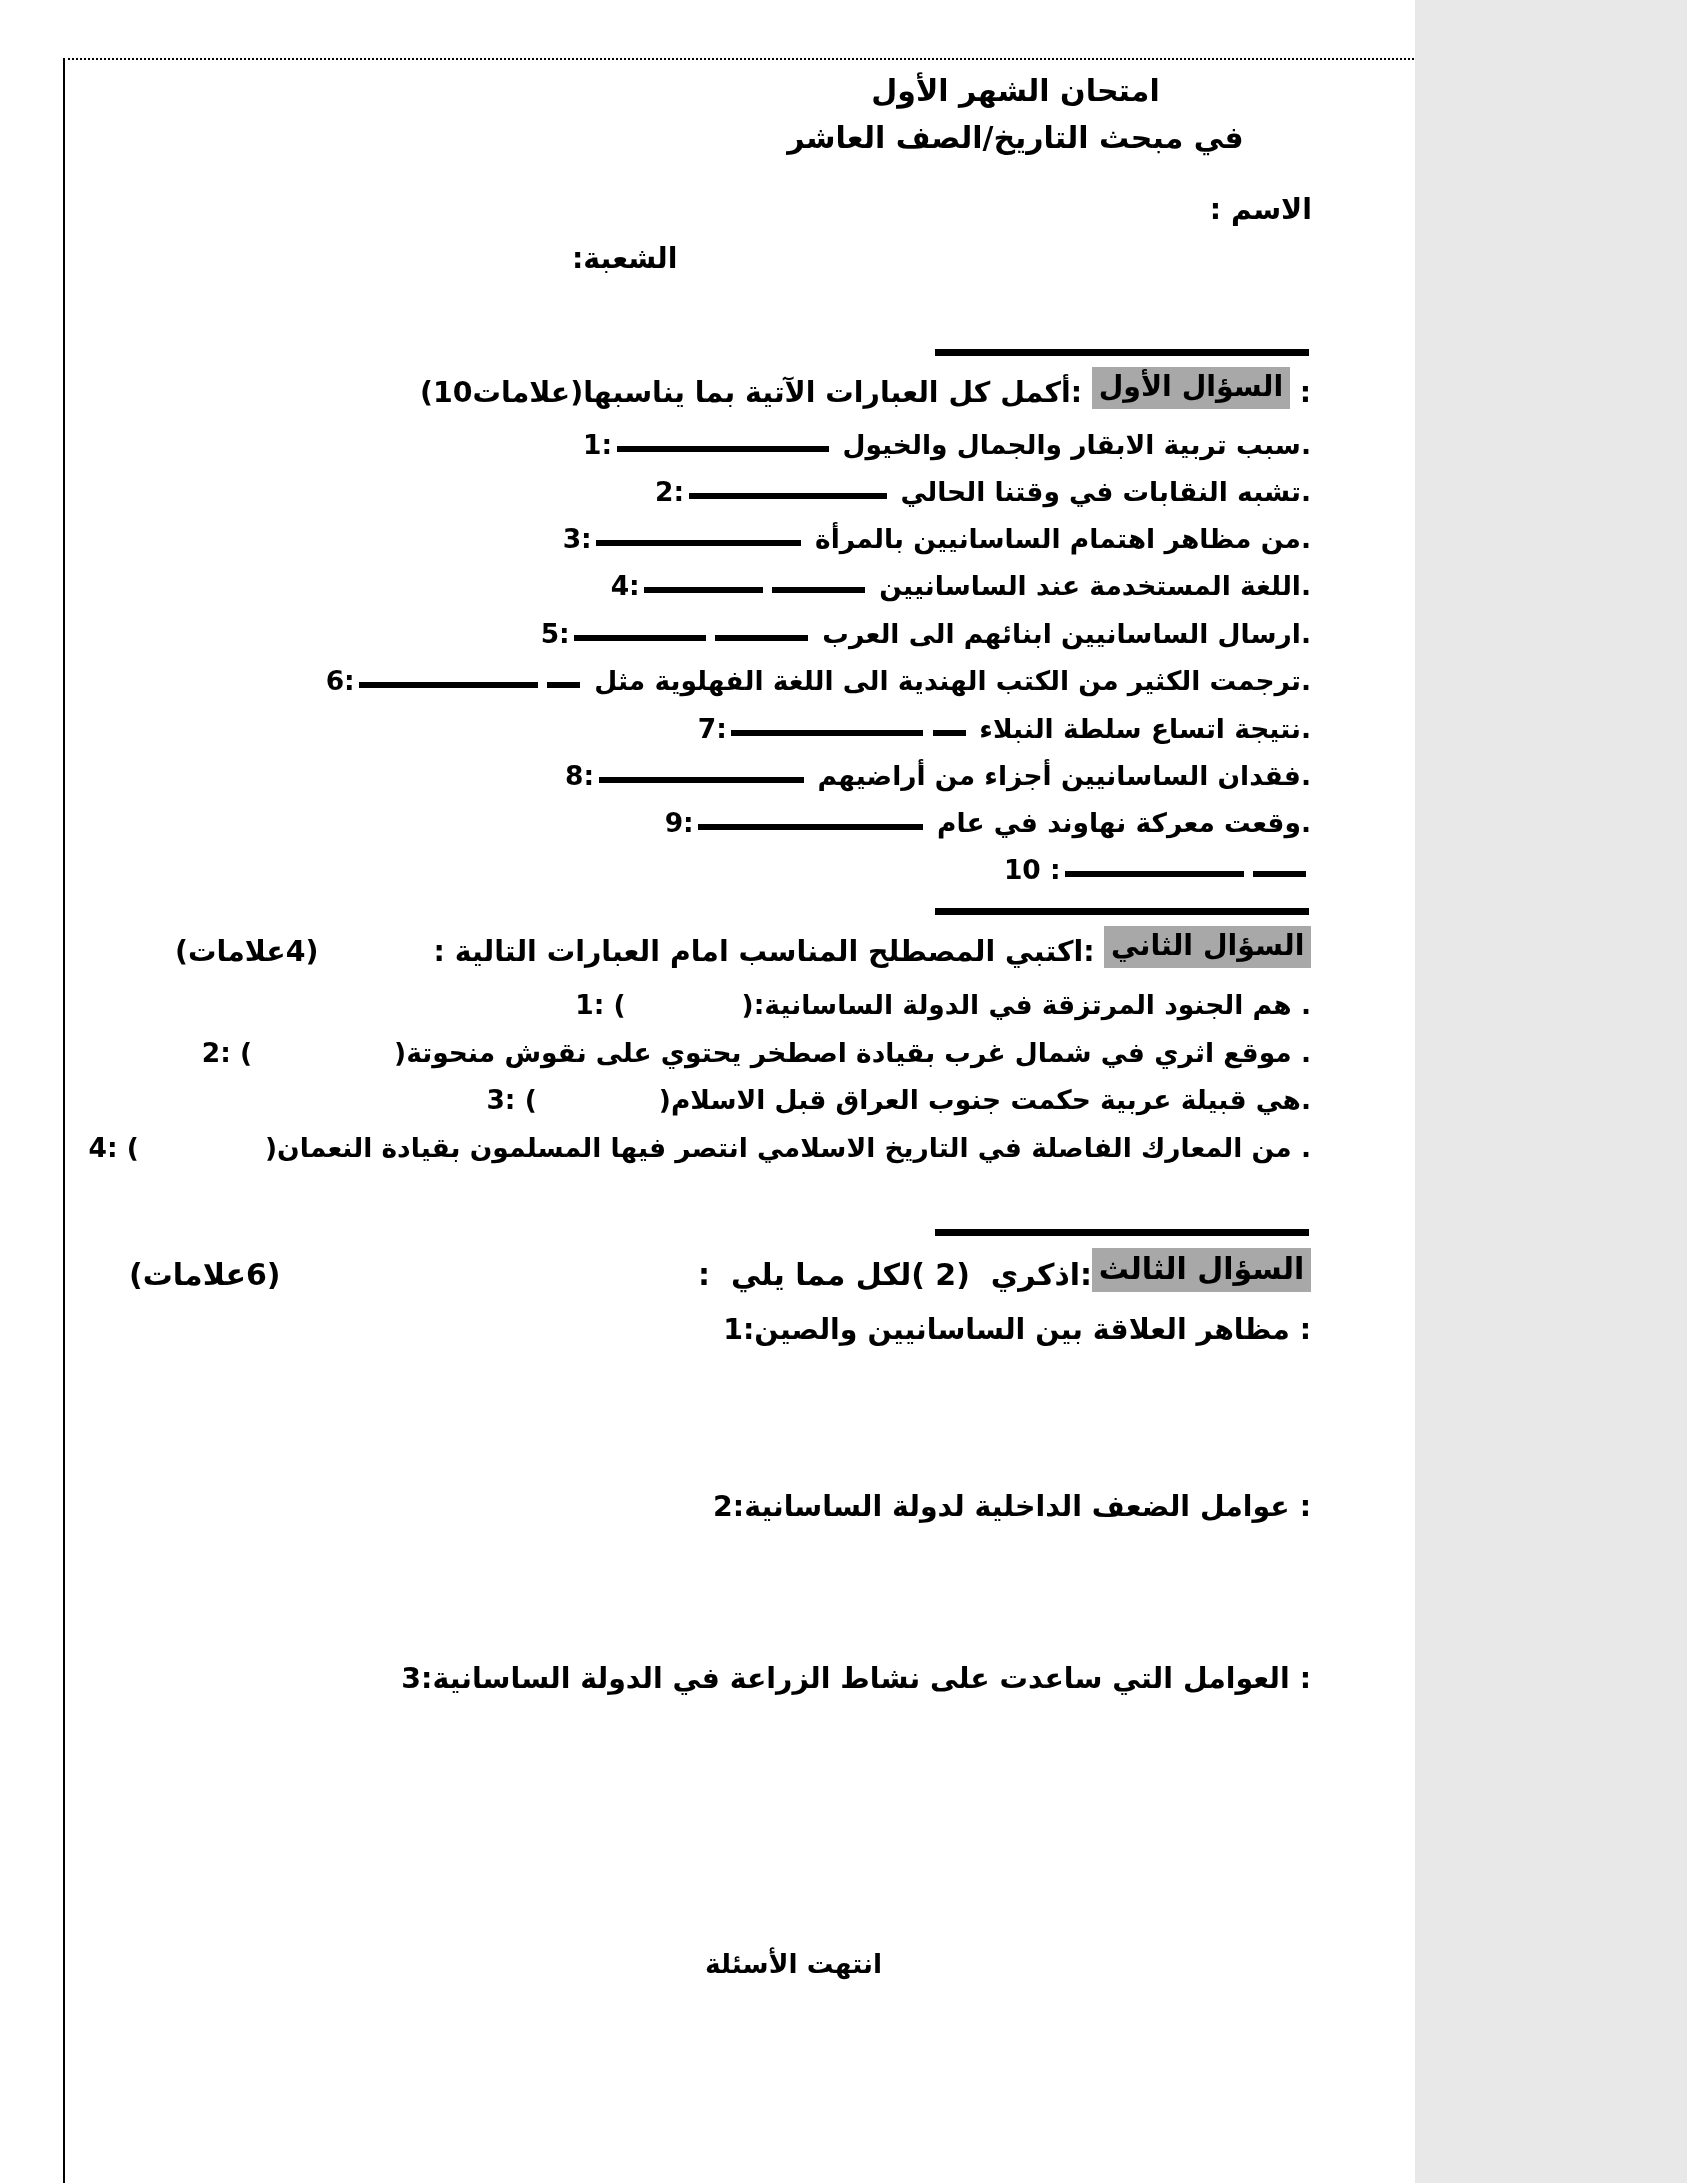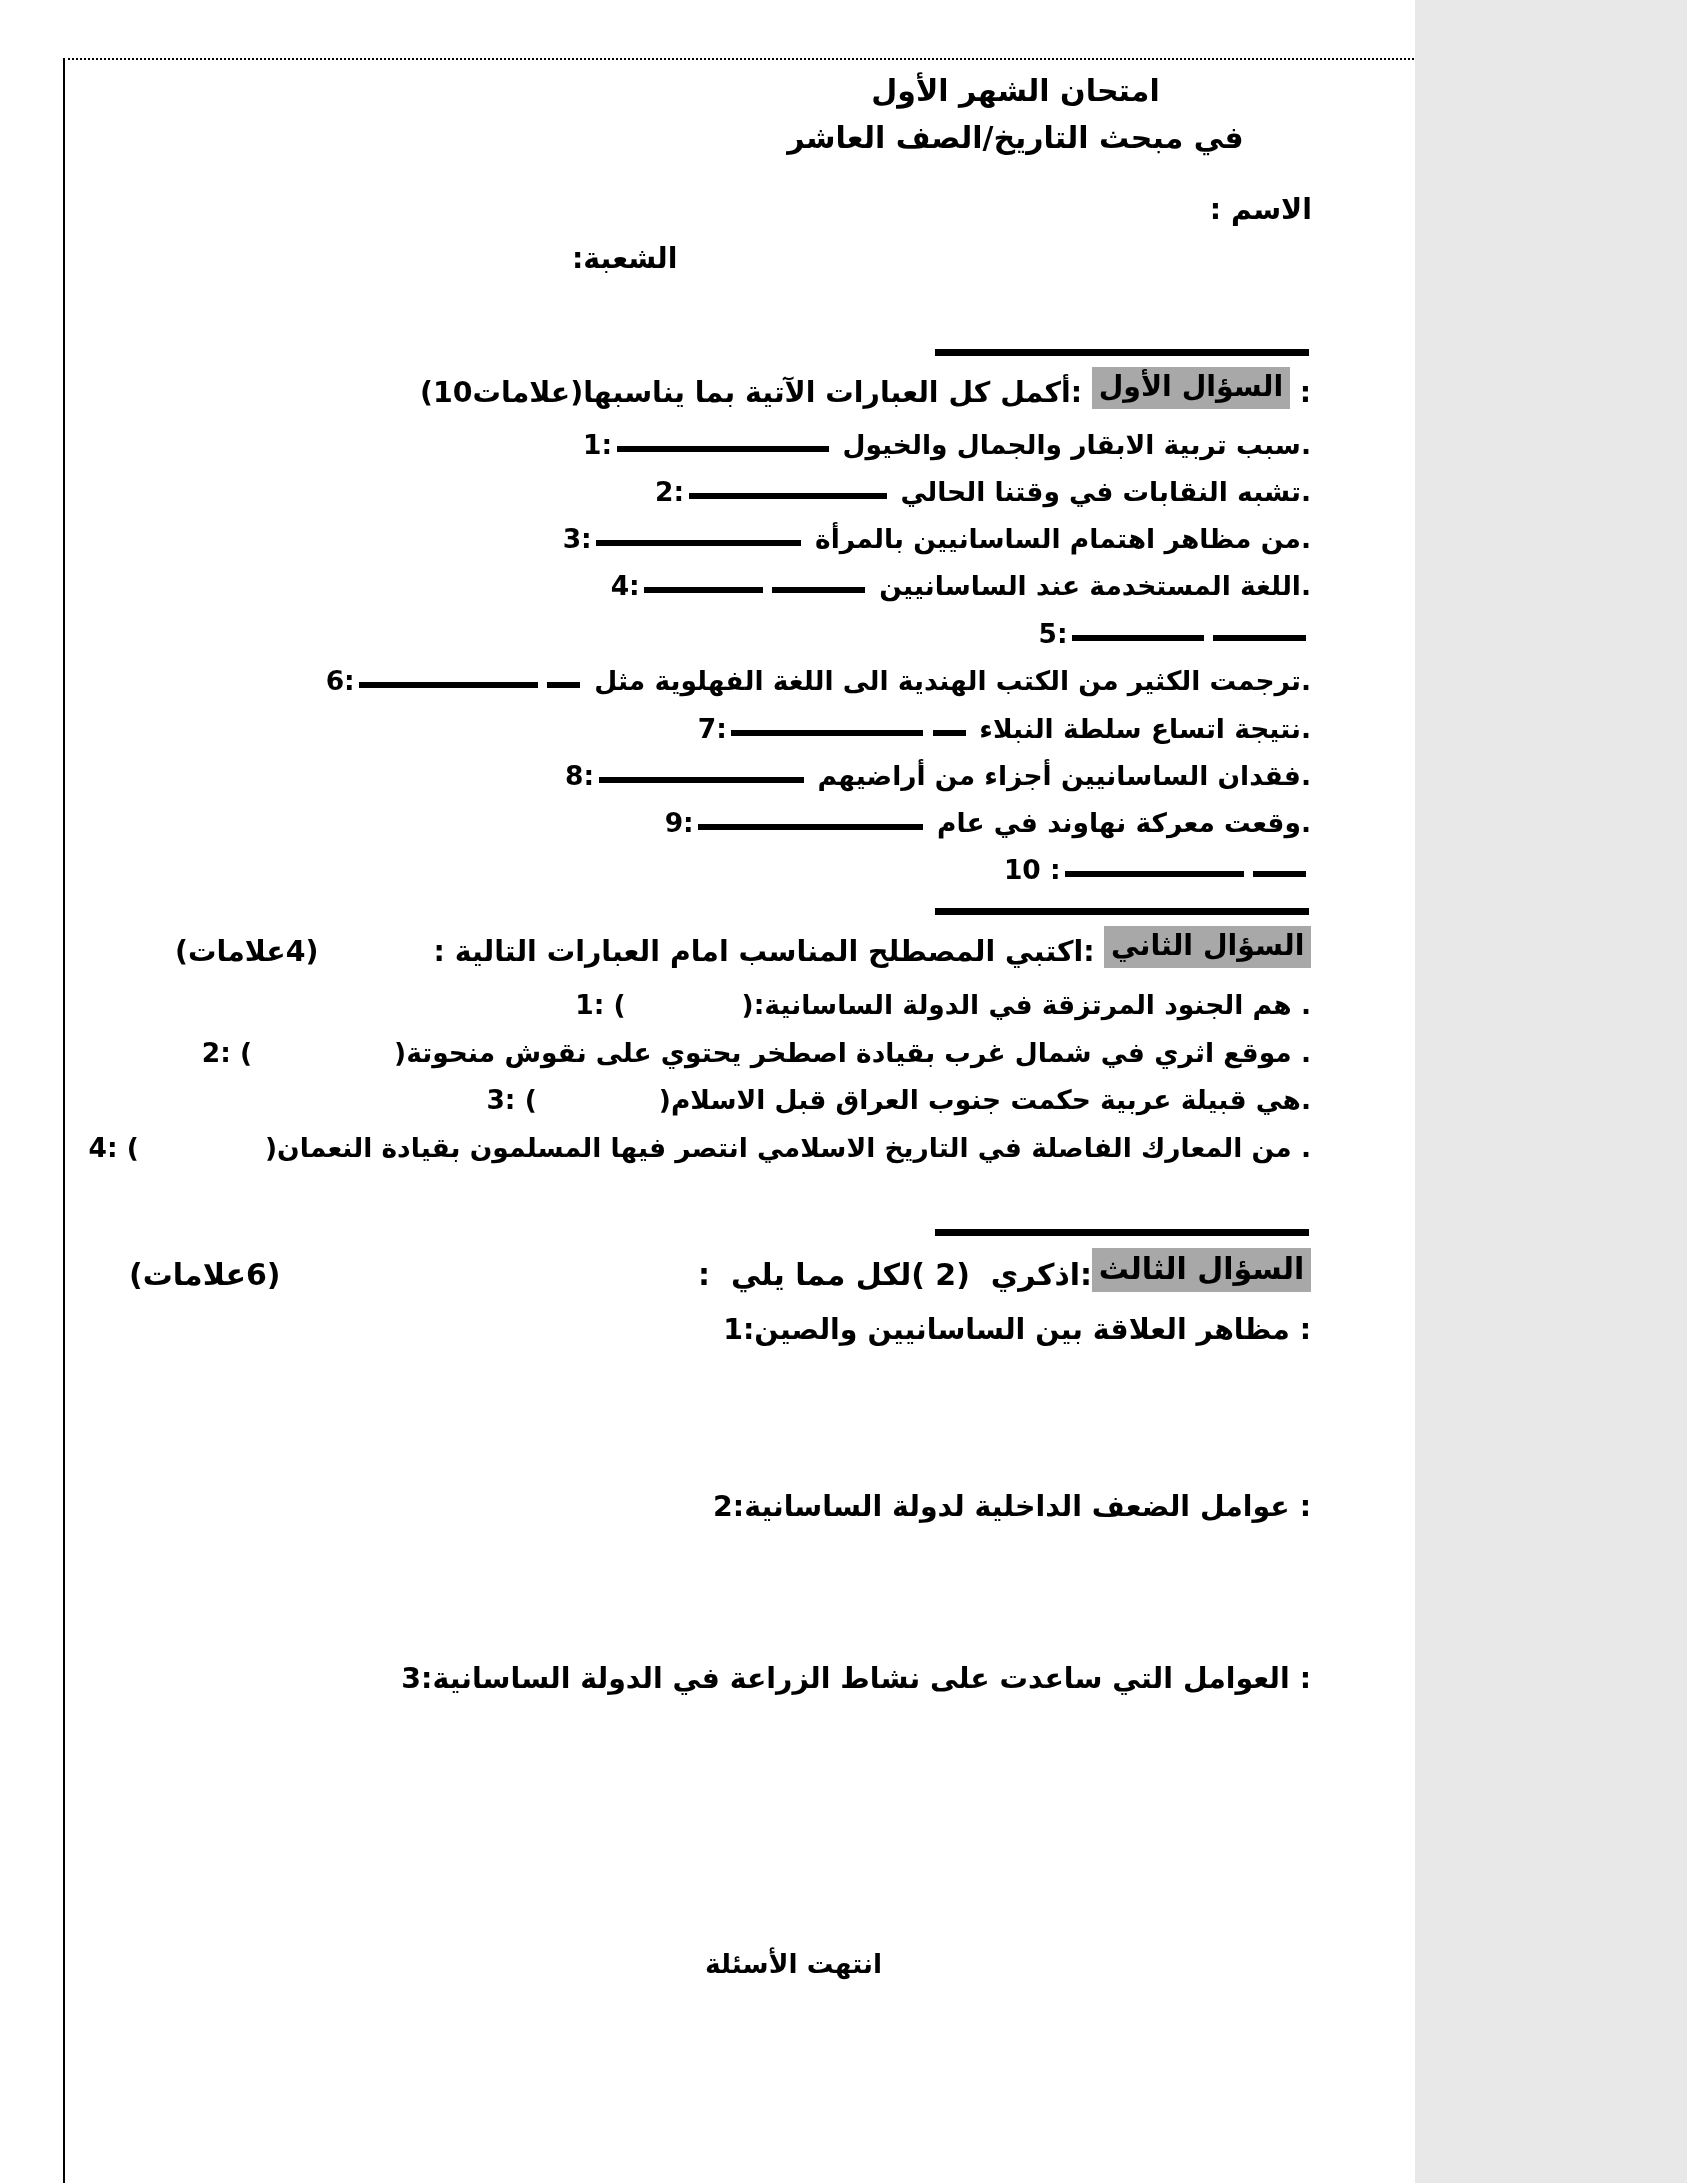--- a/index.html
+++ b/index.html
@@ -75,20 +75,21 @@
     <span class="blank" style="width:205px"></span>
     <span dir="ltr">3:</span>
   </div>
   <div class="row q1i" dir="rtl" style="top:570px">
     <span>.اللغة المستخدمة عند الساسانيين </span>
     <span class="blank" style="width:93px"></span>
     <span class="blank" style="width:119px"></span>
     <span dir="ltr">4:</span>
   </div>
   <div class="row q1i" dir="rtl" style="top:618px">
+    <span>.ارسال الساسانيين ابنائهم الى العرب </span>
     <span class="blank" style="width:93px"></span>
     <span class="blank" style="width:132px"></span>
     <span dir="ltr">5:</span>
   </div>
   <div class="row q1i" dir="rtl" style="top:665px">
     <span>.ترجمت الكثير من الكتب الهندية الى اللغة الفهلوية مثل </span>
     <span class="blank" style="width:33px"></span>
     <span class="blank" style="width:179px"></span>
     <span dir="ltr">6:</span>
   </div>

